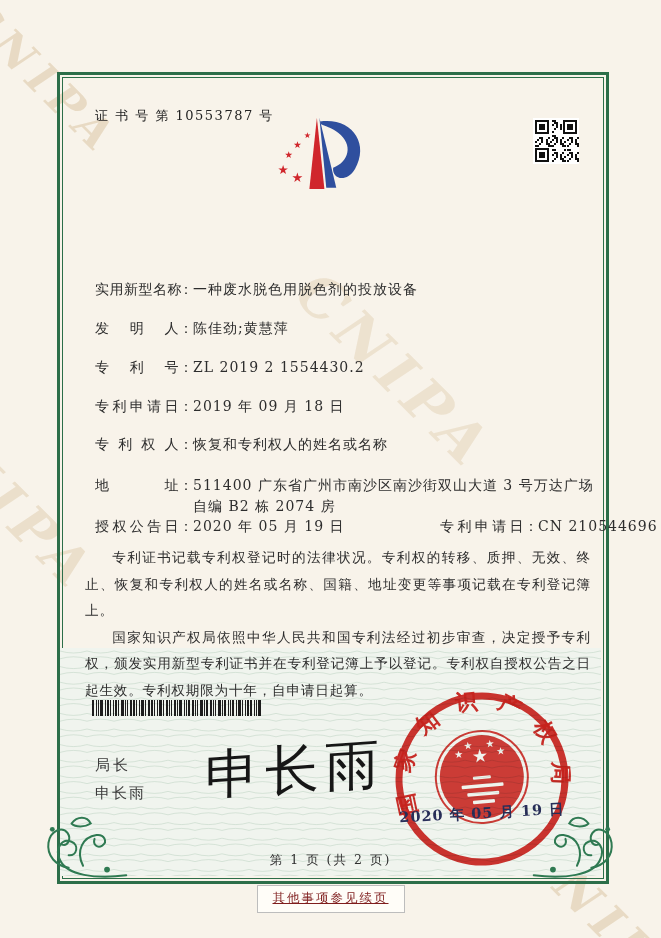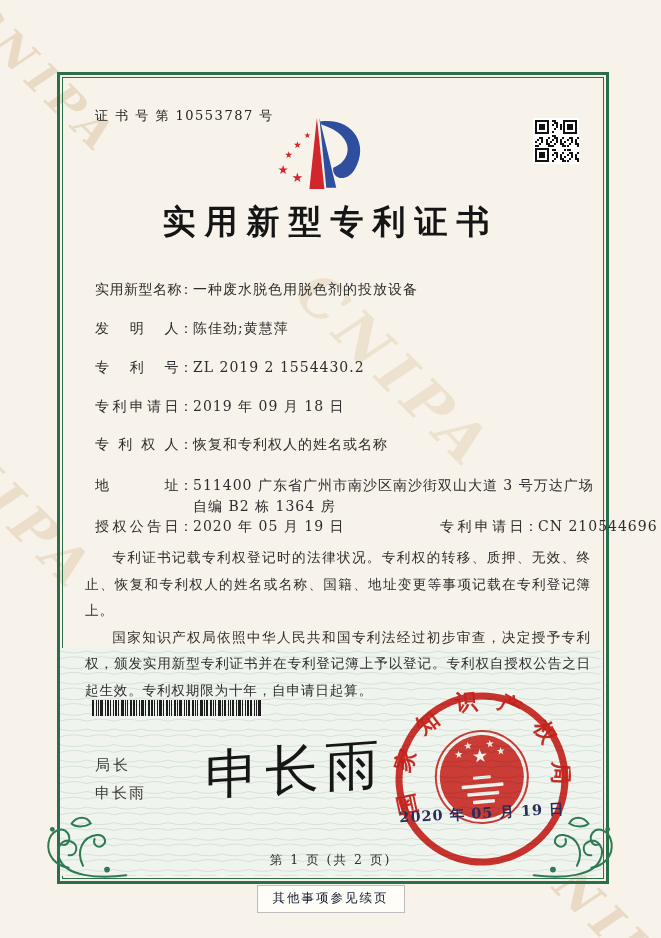--- a/index.html
+++ b/index.html
@@ -57,22 +57,22 @@
 
   .seal{position:absolute;left:393px;top:690px;width:178px;height:178px;mix-blend-mode:multiply;}
   .seal svg{position:absolute;inset:0;transform:rotate(-5deg);}
   .seal-date{position:absolute;left:-8px;right:-8px;top:114px;text-align:center;font-size:14.5px;
              font-weight:700;color:#2b3160;letter-spacing:1px;transform:rotate(-3deg);}
 
   .page-info{position:absolute;left:0;width:661px;top:852px;text-align:center;font-size:12.5px;
              color:#2f2f2f;letter-spacing:2px;}
 
   .note-box{position:absolute;left:50%;transform:translateX(-50%);top:885px;background:#fffdf8;
-            border:1px solid #bdbdbd;padding:4px 15px 5px;font-size:12.5px;color:#0f172a;
-            letter-spacing:2px;white-space:nowrap;}
+            border:1px solid #bdbdbd;padding:4px 15px 5px;font-size:12.5px;color:#7f1d1d;
+            letter-spacing:2px;white-space:nowrap;text-decoration:underline;}
 
   .orn{position:absolute;width:92px;height:72px;}
   .orn path{stroke:#2f7a52;stroke-width:2.1;fill:none;stroke-linecap:round;}
   .orn circle{fill:#2f7a52;}
   .orn-l{left:38px;top:812px;}
   .orn-r{left:530px;top:812px;transform:scaleX(-1);}
 </style>
 </head>
 <body>
 
@@ -226,41 +226,40 @@
       <i style="left:18.8px;top:41.9px;width:2.1px;height:2.1px"></i>
       <i style="left:29.3px;top:41.9px;width:2.1px;height:2.1px"></i>
       <i style="left:31.400000000000002px;top:41.9px;width:2.1px;height:2.1px"></i>
       <i style="left:33.5px;top:41.9px;width:2.1px;height:2.1px"></i>
       <i style="left:44px;top:41.9px;width:2.1px;height:2.1px"></i>
       <i class="finder" style="left:2px;top:2px"></i>
       <i class="finder" style="right:2px;top:2px;left:auto"></i>
       <i class="finder" style="left:2px;bottom:2px;top:auto"></i>
     </div>
 
-  <div class="title">实用新型专利证书</div>
 
   <div class="row" style="top:320px">
     <span class="lbl">发明人</span><span class="colon">：</span><span class="val">陈佳劲;黄慧萍</span>
   </div>
   <div class="row" style="top:281px">
     <span class="lbl">实用新型名称</span><span class="colon">：</span><span class="val">一种废水脱色用脱色剂的投放设备</span>
   </div>
   <div class="row" style="top:359px">
     <span class="lbl">专利号</span><span class="colon">：</span><span class="val">ZL 2019 2 1554430.2</span>
   </div>
   <div class="row" style="top:398px">
     <span class="lbl">专利申请日</span><span class="colon">：</span><span class="val">2019 年 09 月 18 日</span>
   </div>
   <div class="row" style="top:436px">
     <span class="lbl">专利权人</span><span class="colon">：</span><span class="val">恢复和专利权人的姓名或名称</span>
   </div>
   <div class="row" style="top:477px">
     <span class="lbl">地址</span><span class="colon">：</span><span class="val">511400 广东省广州市南沙区南沙街双山大道 3 号万达广场</span>
   </div>
-  <div class="addr2">自编 B2 栋 1364 房</div>
+  <div class="addr2">自编 B2 栋 2074 房</div>
   <div class="row" style="top:518px">
     <span class="lbl">授权公告日</span><span class="colon">：</span><span class="val">2020 年 05 月 19 日</span>
     <span class="pair2">
       <span class="lbl">专利申请日</span><span class="colon">：</span><span class="val">CN 210544696 U</span>
     </span>
   </div>
 
   <div class="body-text">
     <p>专利证书记载专利权登记时的法律状况。专利权的转移、质押、无效、终止、恢复和专利权人的姓名或名称、国籍、地址变更等事项记载在专利登记簿上。</p>
     <p>国家知识产权局依照中华人民共和国专利法经过初步审查，决定授予专利权，颁发实用新型专利证书并在专利登记簿上予以登记。专利权自授权公告之日起生效。专利权期限为十年，自申请日起算。</p>

